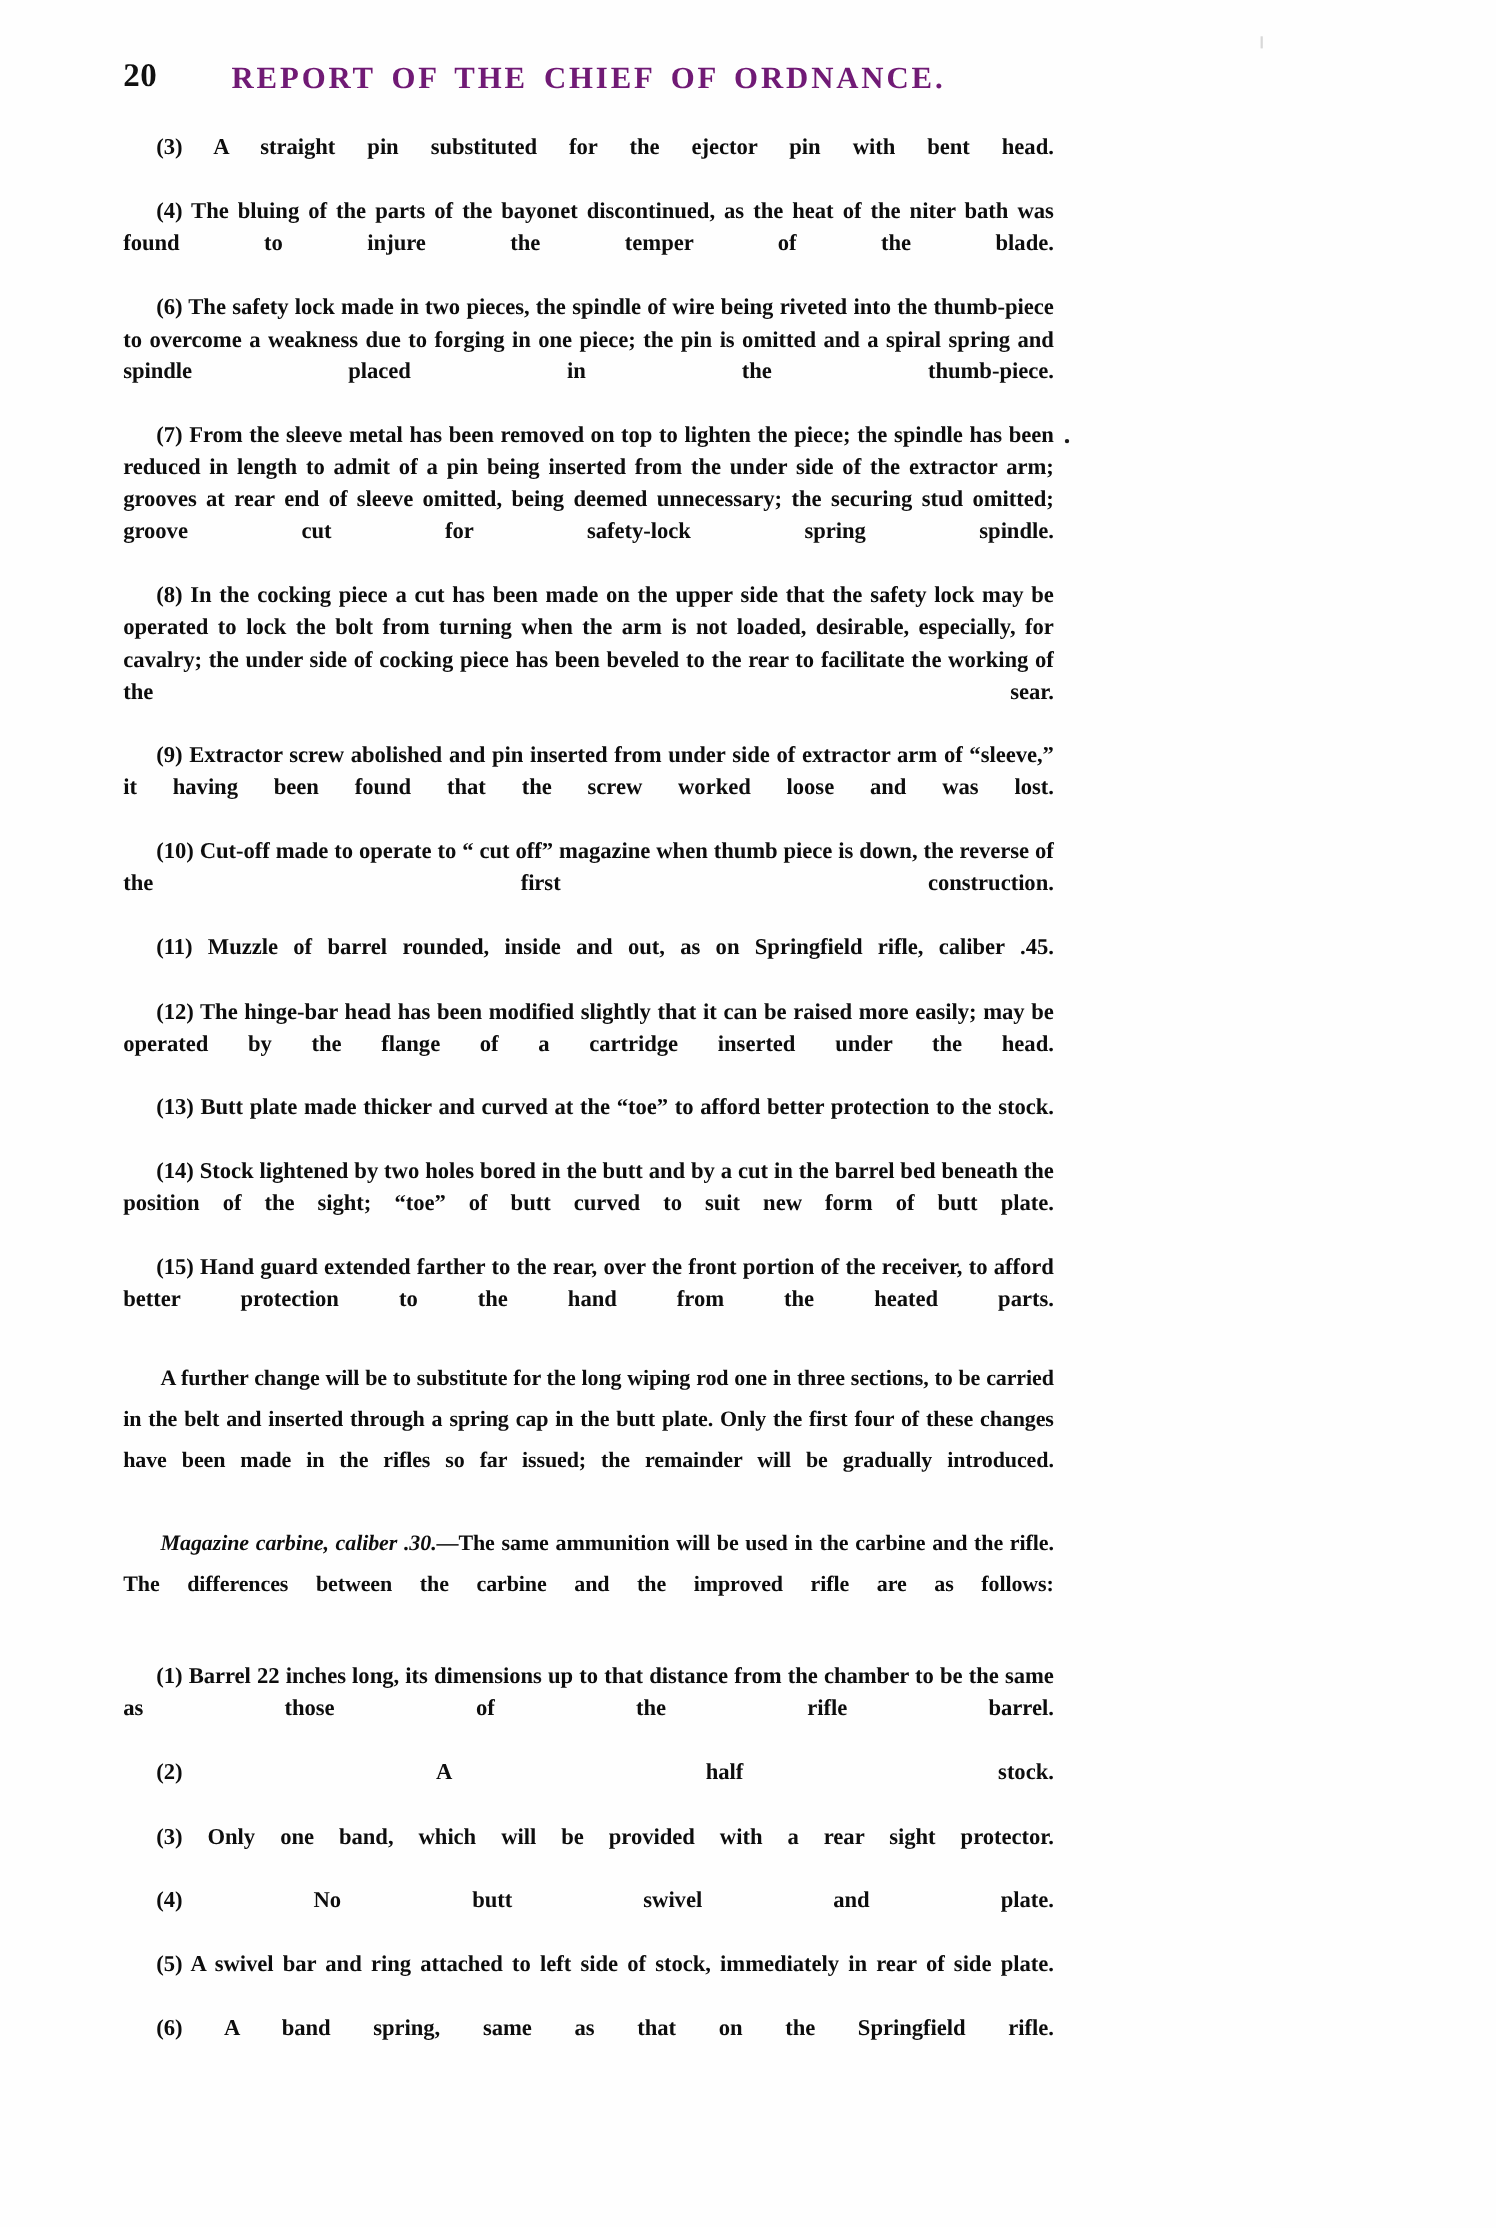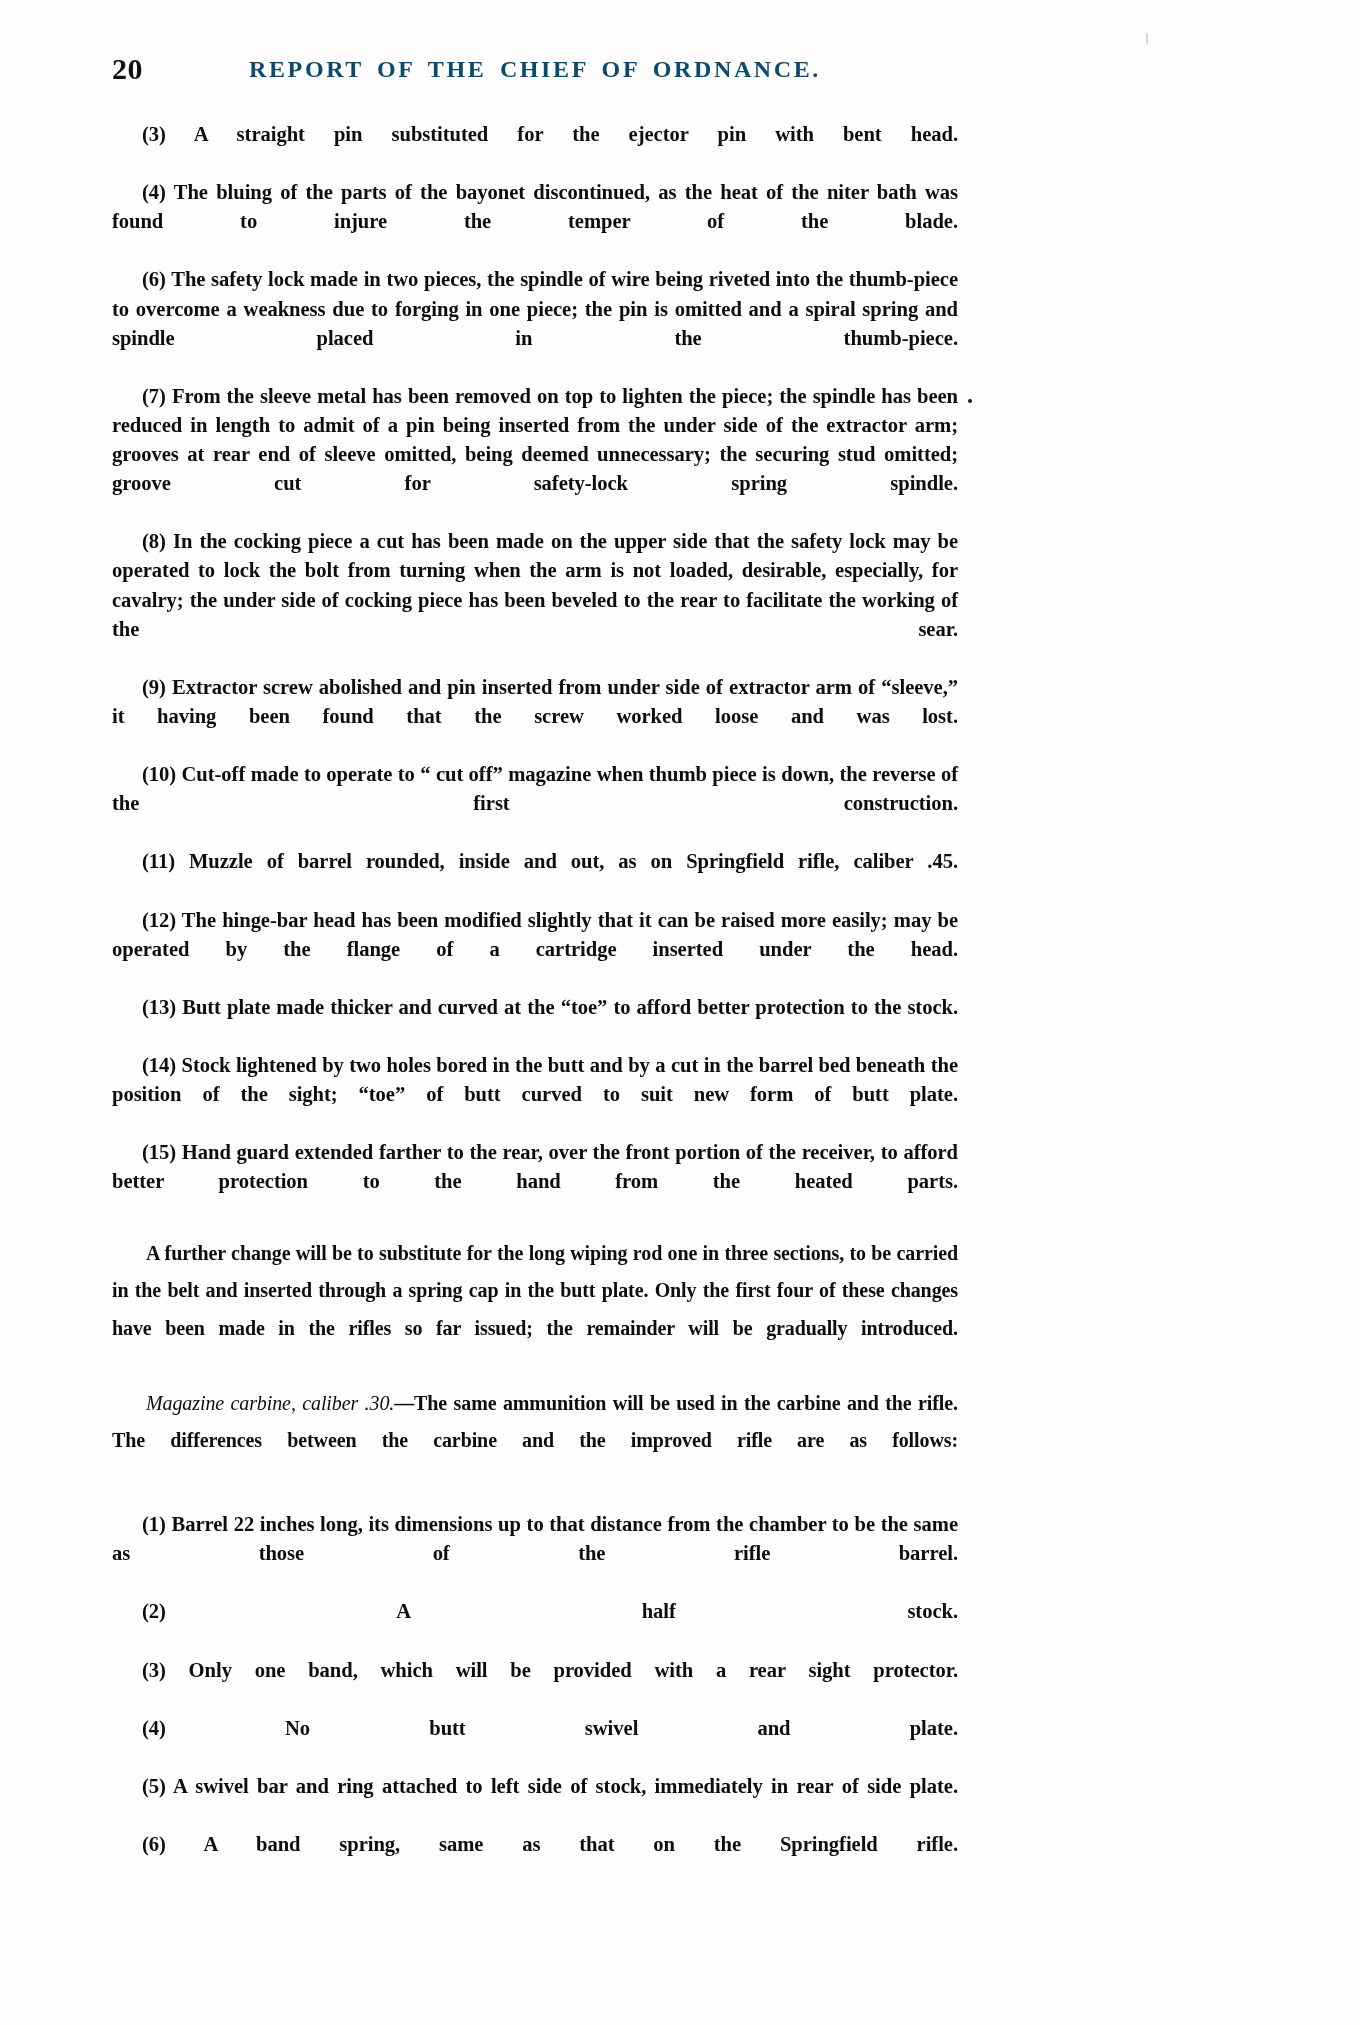--- a/index.html
+++ b/index.html
@@ -38,25 +38,25 @@
     font-weight: 700;
     letter-spacing: 0.5px;
     color: #111;
   }
   .head-title {
     position: absolute;
     left: 50%;
     top: 8px;
     transform: translateX(-50%);
     white-space: nowrap;
-    font-size: 24px;
+    font-size: 28px;
     font-weight: 700;
     letter-spacing: 2.6px;
     word-spacing: 5px;
-    color: #0c4a6e;
+    color: #701a75;
   }
 
   
   .body-block {
     margin-top: 16px;
   }
   p.small {
     margin: 0;
     font-size: 20.6px;
     line-height: 29.1px;
@@ -73,21 +73,21 @@
     line-height: 37.5px;
     text-align: justify;
     text-indent: 34px;
     font-weight: 600;
     letter-spacing: -0.1px;
   }
   .spacer-sm { height: 9px; }
 
   .run-in-italic {
     font-style: italic;
-    font-weight: 400;
+    font-weight: 700;
   }
 
   
   p.small:after, p.large:after { content: ""; display: inline-block; width: 100%; }
 
   
   .margin-speck {
     position: absolute;
     left: 968px;
     top: 399px;

